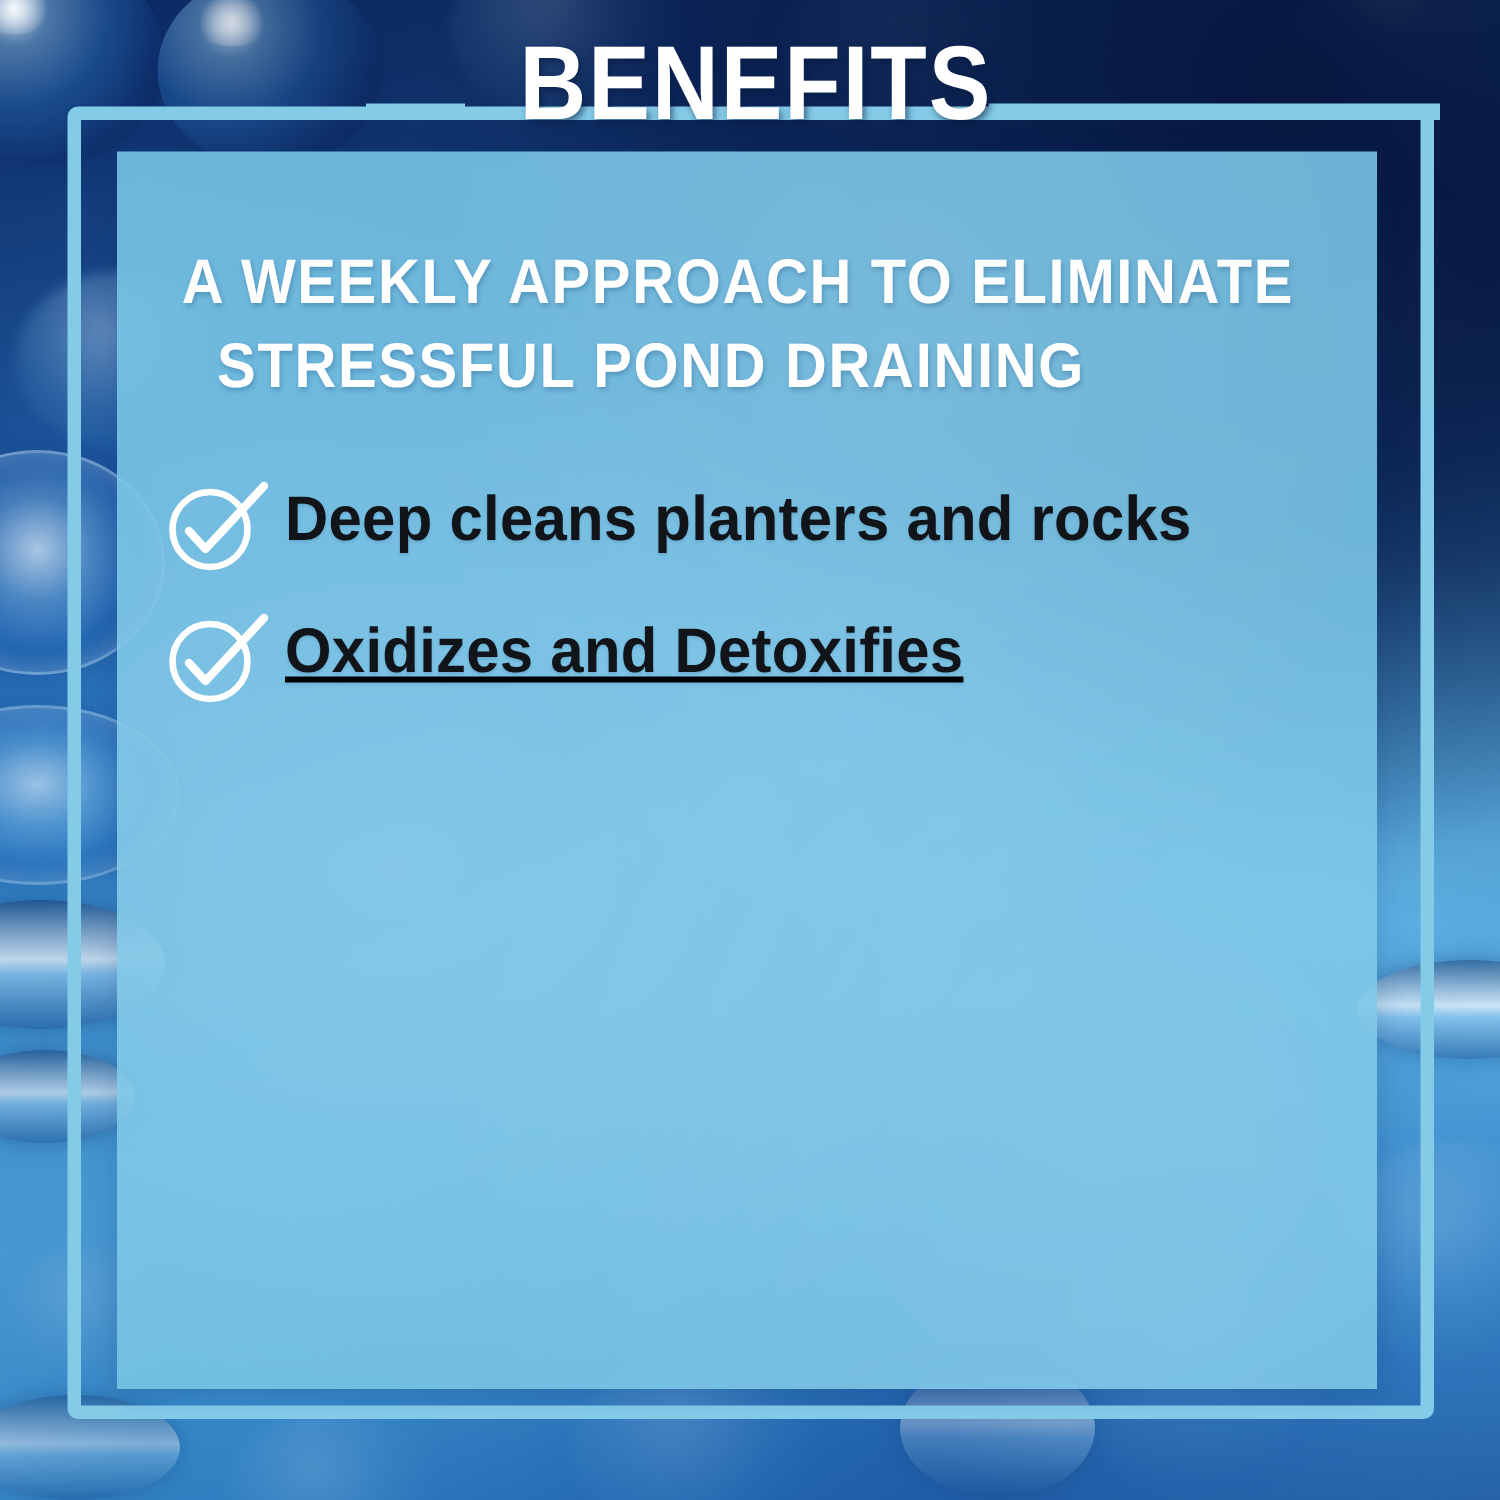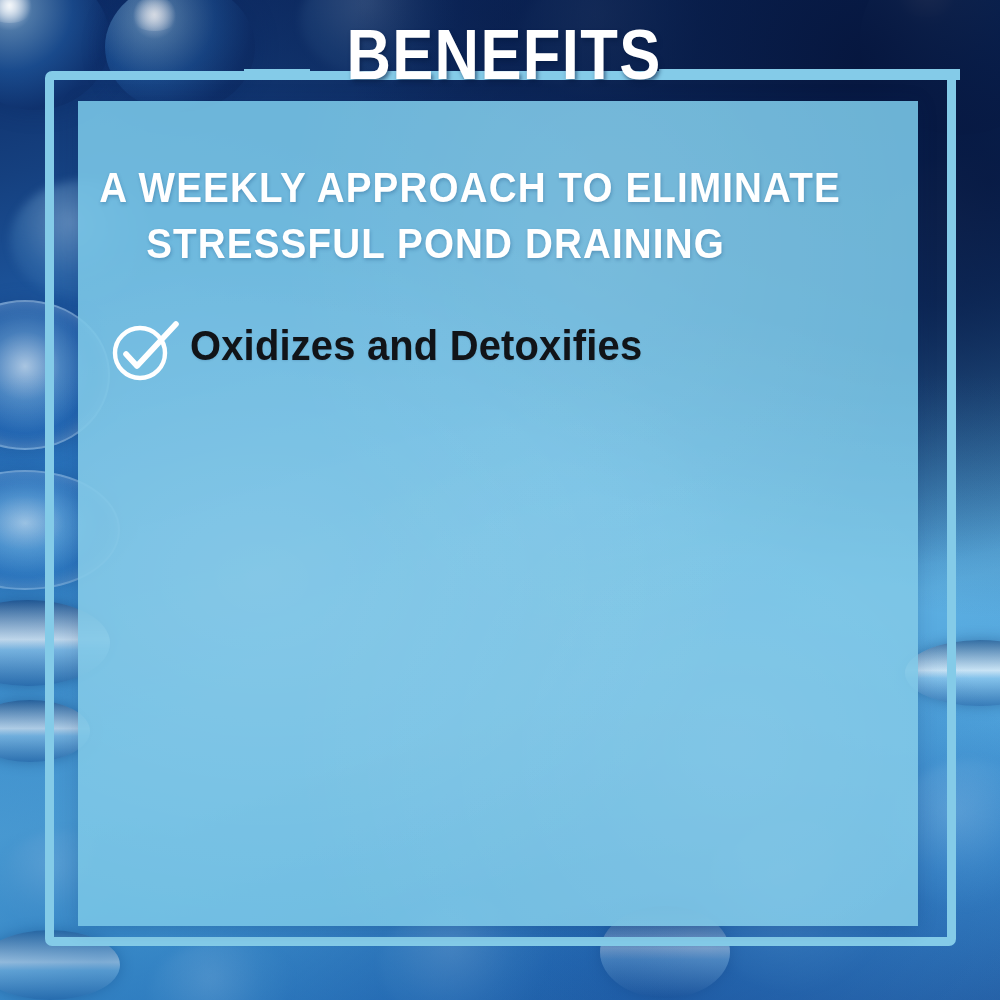--- a/index.html
+++ b/index.html
@@ -139,23 +139,23 @@
     top:55px;
     height:11px;
     background:#84cbe8;
   }
   .title-rule.left  { left:240px; width:66px; }
   .title-rule.right { left:655px; width:301px; }
 
   
   #subtitle {
     position:absolute;
-    left:72px; top:160px;
+    left:94px; top:160px;
     width:680px;
-    text-align:right;
+    text-align:center;
     z-index:5;
   }
   #subtitle .sub-line {
     display:block;
     font-family:"Liberation Sans Narrow","Liberation Sans", sans-serif;
     font-weight:bold;
     font-size:42px;
     line-height:56px;
     letter-spacing:1.2px;
     color:#ffffff;
@@ -170,21 +170,21 @@
     left:110px; top:318px;
     width:790px;
     z-index:5;
   }
   .benefit-item {
     position:relative;
     display:flex;
     align-items:flex-start;
     margin-bottom:24px;
   }
-  .benefit-item:last-child { margin-bottom:0; }
+  .benefit-item:last-child { margin-bottom:0;text-decoration:underline; }
 
   .check-icon {
     flex:0 0 auto;
     width:74px; height:60px;
     margin-top:4px;
     margin-right:6px;
   }
   .check-icon svg { display:block; width:74px; height:60px; overflow:visible; }
 
   .benefit-text {
@@ -249,20 +249,29 @@
 
   <div id="subtitle">
     <span class="sub-line">A WEEKLY APPROACH TO ELIMINATE</span>
     <span class="sub-line">STRESSFUL POND DRAINING</span>
   </div>
 
   <div id="benefits-list">
 
 
 
+    <div class="benefit-item">
+      <span class="check-icon">
+        <svg viewBox="0 0 74 60" xmlns="http://www.w3.org/2000/svg" aria-hidden="true">
+          <circle cx="30" cy="31" r="25" fill="none" stroke="#ffffff" stroke-width="4.4"></circle>
+          <path d="M16 32 L27 44 L66 2" fill="none" stroke="#ffffff" stroke-width="5.6" stroke-linecap="round" stroke-linejoin="round"></path>
+        </svg>
+      </span>
+      <span class="benefit-text">Deep cleans planters and rocks</span>
+    </div>
 
 
     <div class="benefit-item">
       <span class="check-icon">
         <svg viewBox="0 0 74 60" xmlns="http://www.w3.org/2000/svg" aria-hidden="true">
           <circle cx="30" cy="31" r="25" fill="none" stroke="#ffffff" stroke-width="4.4"></circle>
           <path d="M16 32 L27 44 L66 2" fill="none" stroke="#ffffff" stroke-width="5.6" stroke-linecap="round" stroke-linejoin="round"></path>
         </svg>
       </span>
       <span class="benefit-text">Oxidizes and Detoxifies</span>

